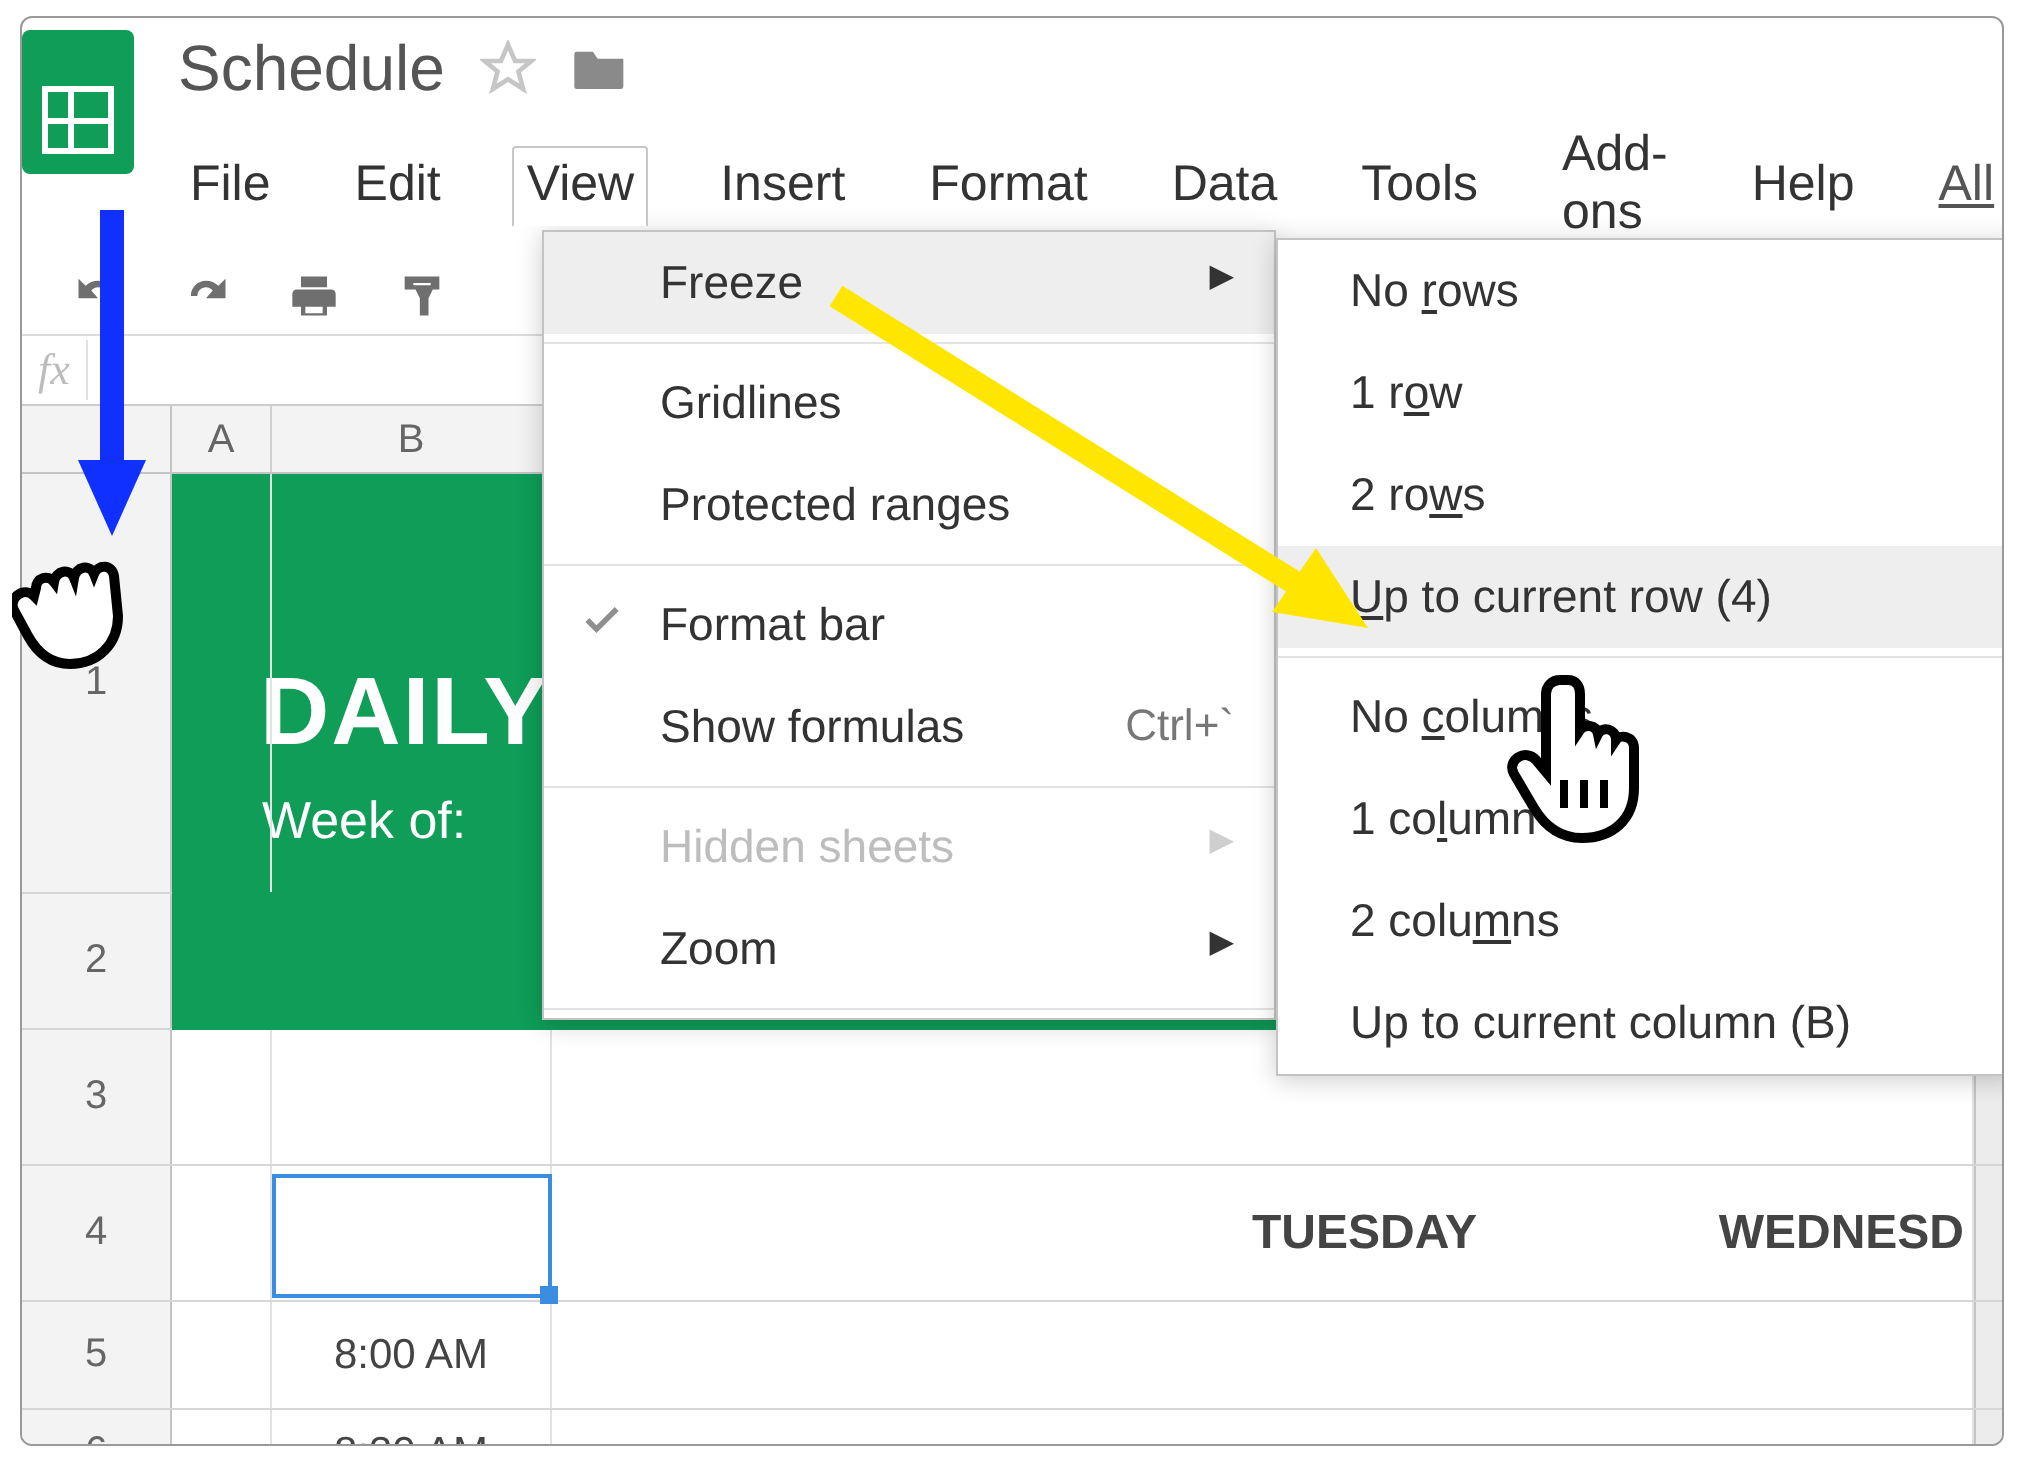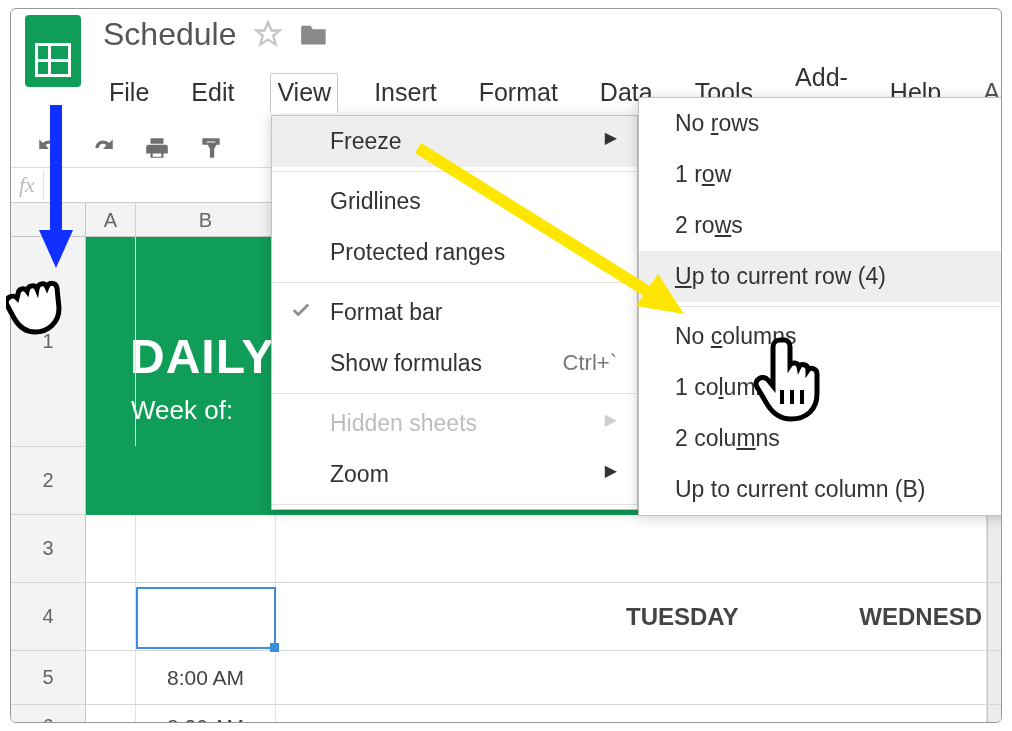--- a/index.html
+++ b/index.html
@@ -21,20 +21,21 @@
     border-radius: 6px;
     background: #fff;
     overflow: hidden;
   }
 
   
   .doc-header {
     display: flex;
     align-items: flex-start;
     padding: 6px 12px 0 14px;
+    justify-content: center;
   }
   .logo-box {
     width: 56px; height: 72px;
     background: #0f9d58;
     border-radius: 4px;
     position: relative;
     flex: 0 0 56px;
     margin-right: 22px;
   }
   .logo-box .grid {
@@ -248,21 +249,21 @@
     font-size: 22px;
   }
   .menu-check {
     position: absolute; left: 18px; top: 50%; transform: translateY(-50%);
     color: #9a9a9a;
   }
   .menu-row.disabled { color: #bdbdbd; }
   .menu-row.disabled .menu-arrow { color: #cfcfcf; }
 
   .freeze-menu {
-    left: 627px; top: 88px;
+    left: 627px; top: 110px;
     width: 370px;
   }
   .freeze-menu .menu-row { padding-left: 36px; }
   .freeze-menu .underline-letter { text-decoration: underline; }
 
   
   .blue-arrow {
     position: absolute;
     left: 36px; top: 100px;
     z-index: 30;

